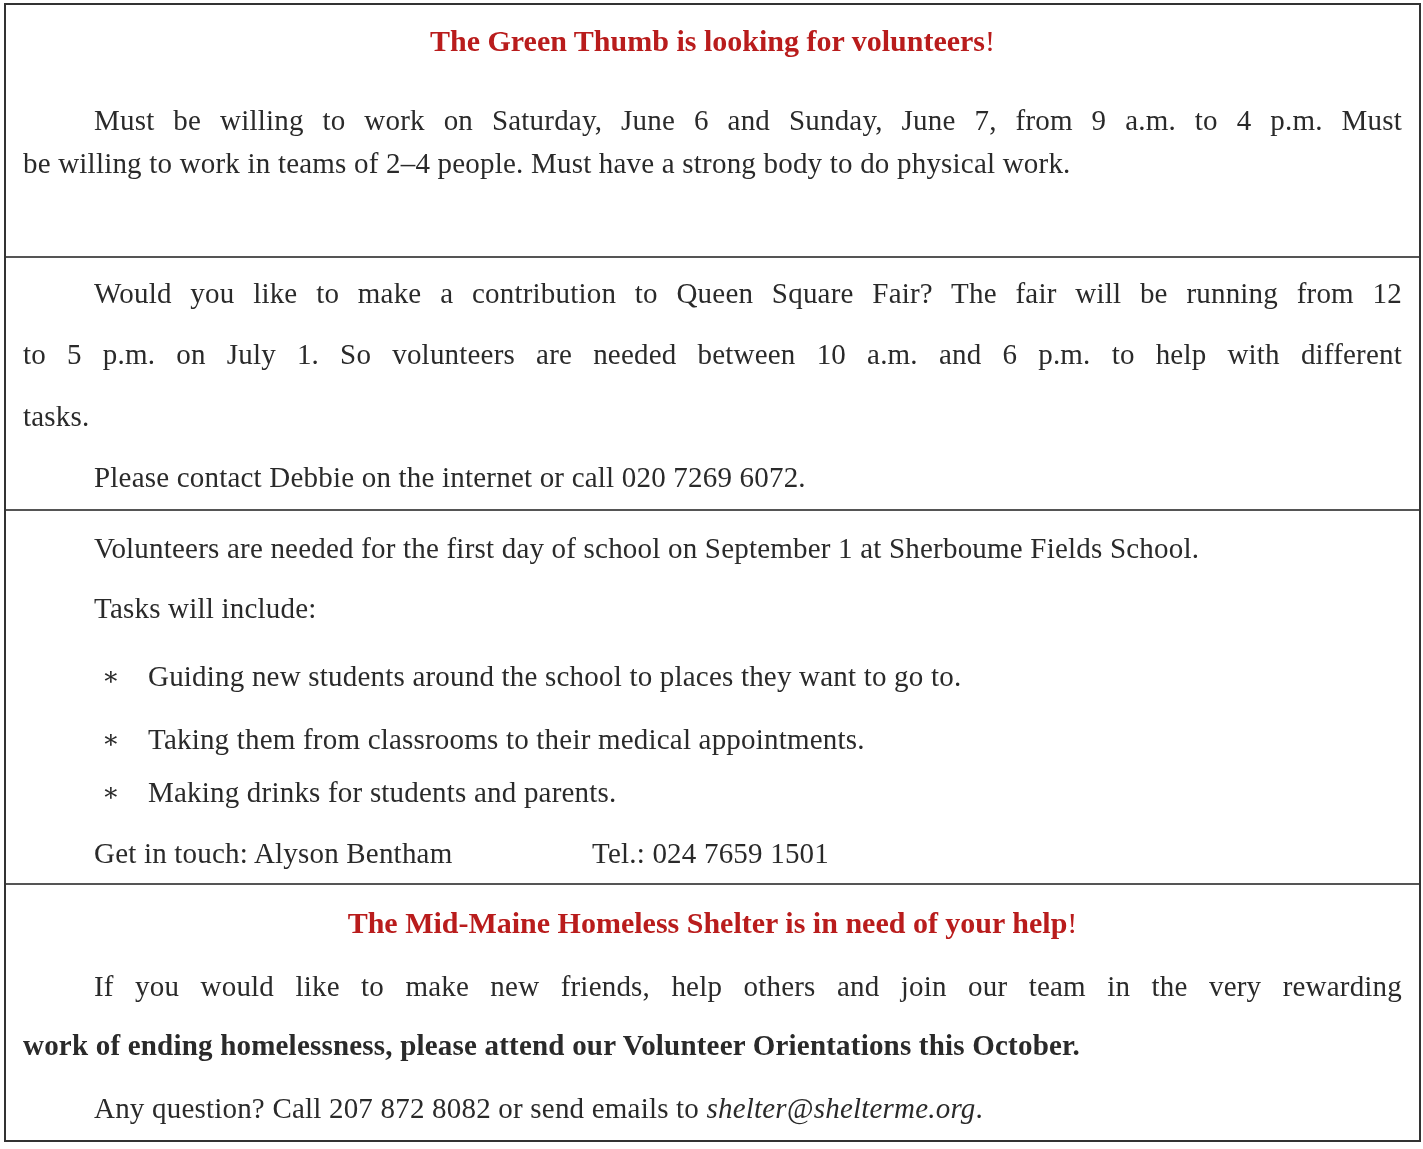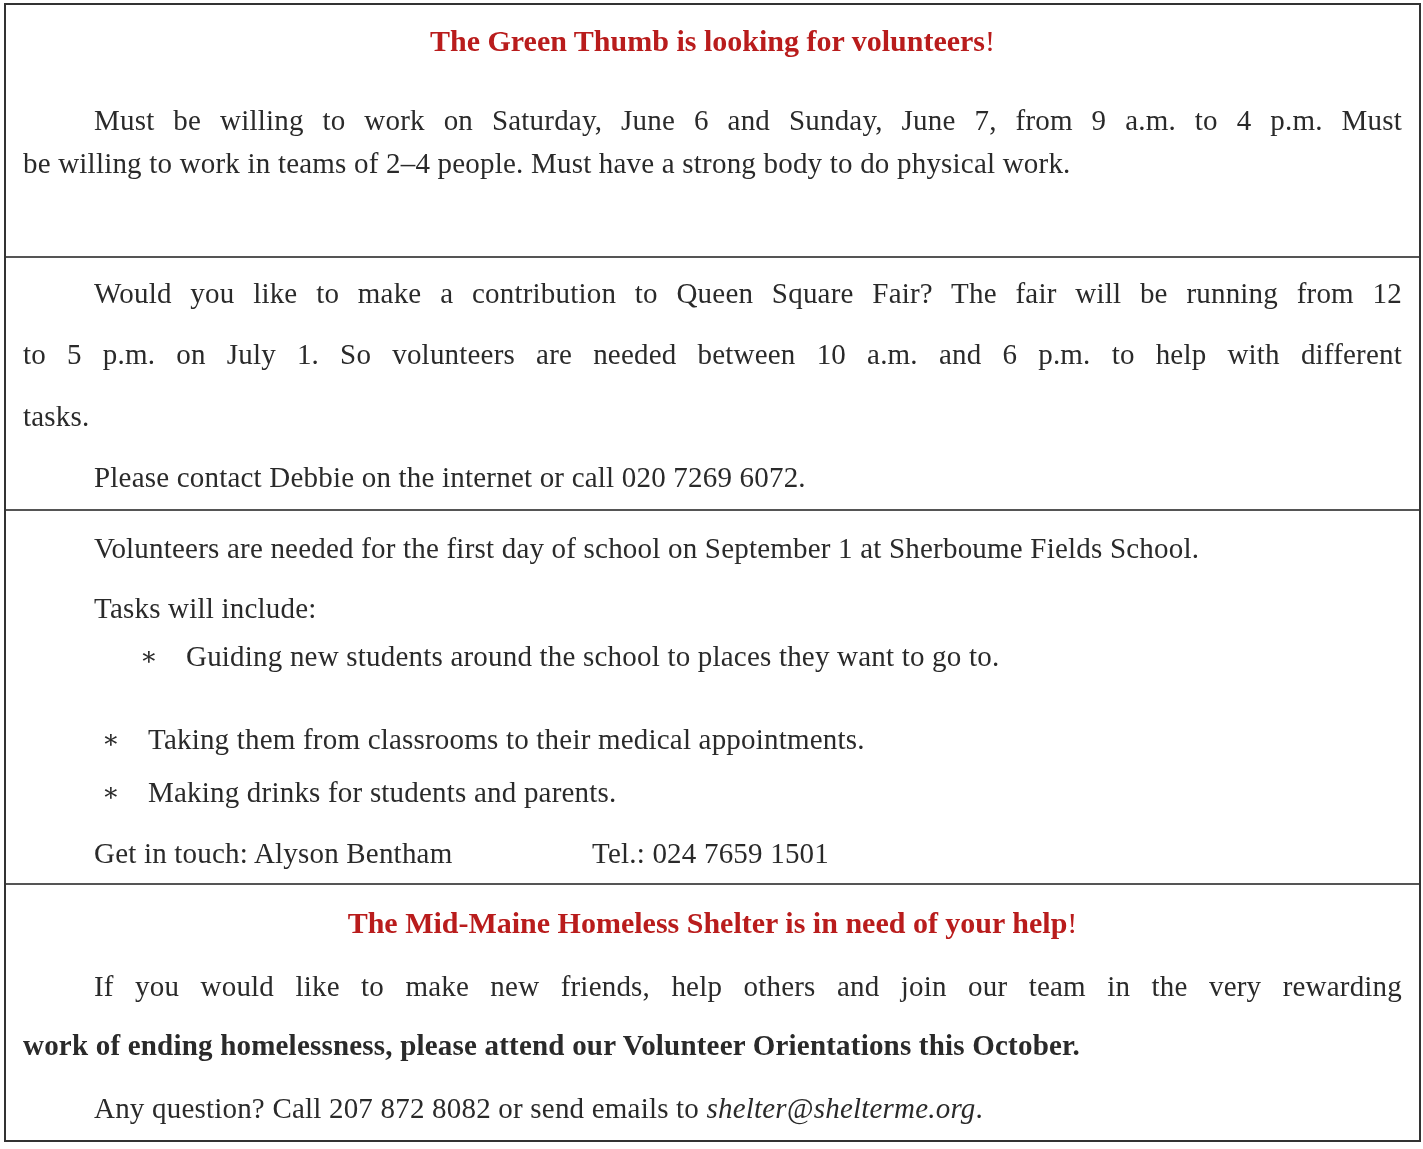--- a/index.html
+++ b/index.html
@@ -85,21 +85,21 @@
     <div class="line justify" style="left:88px; right:17px; top:18px;">Would you like to make a contribution to Queen Square Fair? The fair will be running from 12</div>
     <div class="line justify" style="left:17px; right:17px; top:79px;">to 5 p.m. on July 1. So volunteers are needed between 10 a.m. and 6 p.m. to help with different</div>
     <div class="line" style="left:17px; top:141px;">tasks.</div>
     <div class="line" style="left:88px; top:202px;">Please contact Debbie on the internet or call 020 7269 6072.</div>
   </div>
 
   <div class="section" style="top:506px; height:372px;">
     <div class="line" style="left:88px; top:20px;">Volunteers are needed for the first day of school on September 1 at Sherboume Fields School.</div>
     <div class="line" style="left:88px; top:80px;">Tasks will include:</div>
 
-    <div class="line" style="left:96px; top:128px;margin-left:38px;">
+    <div class="line" style="left:96px; top:148px;">
       <span class="bullet-star">∗</span><span>Guiding new students around the school to places they want to go to.</span>
     </div>
     <div class="line" style="left:96px; top:203px;margin-top:8px;">
       <span class="bullet-star">∗</span><span>Taking them from classrooms to their medical appointments.</span>
     </div>
     <div class="line" style="left:88px; top:325px;">
       <span>Get in touch:</span>
       <span>Alyson Bentham</span>
     </div>
 

